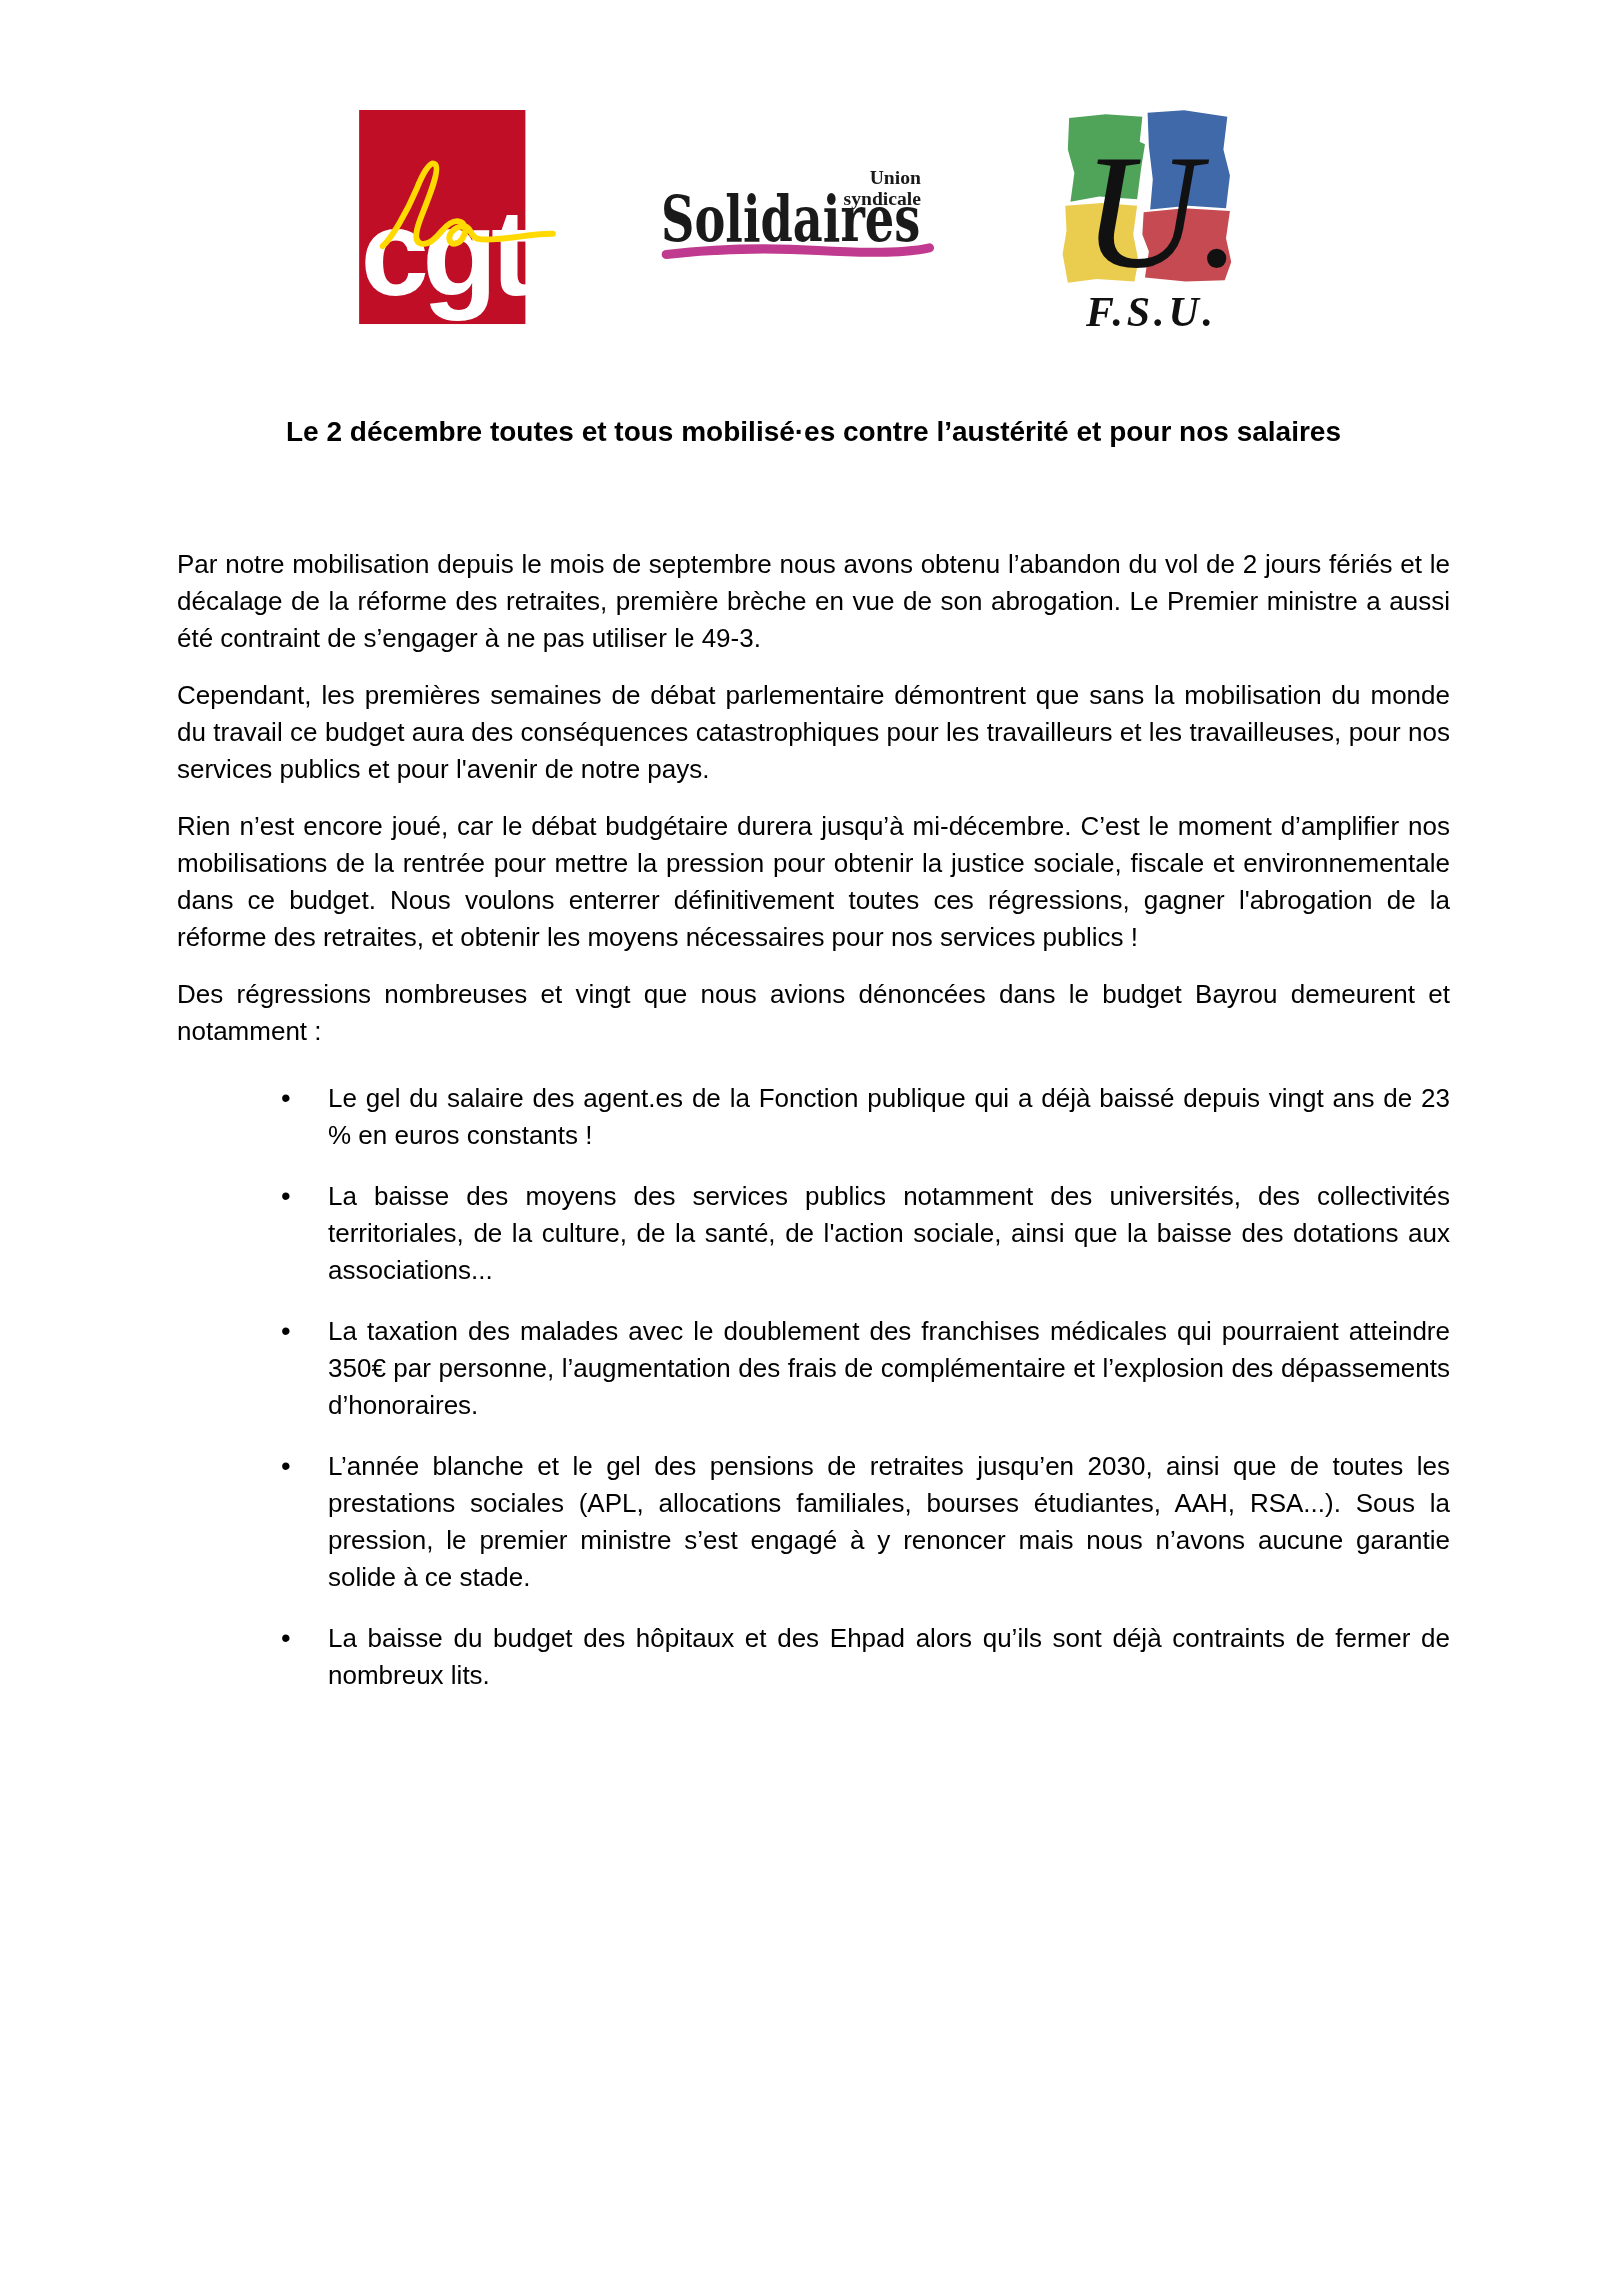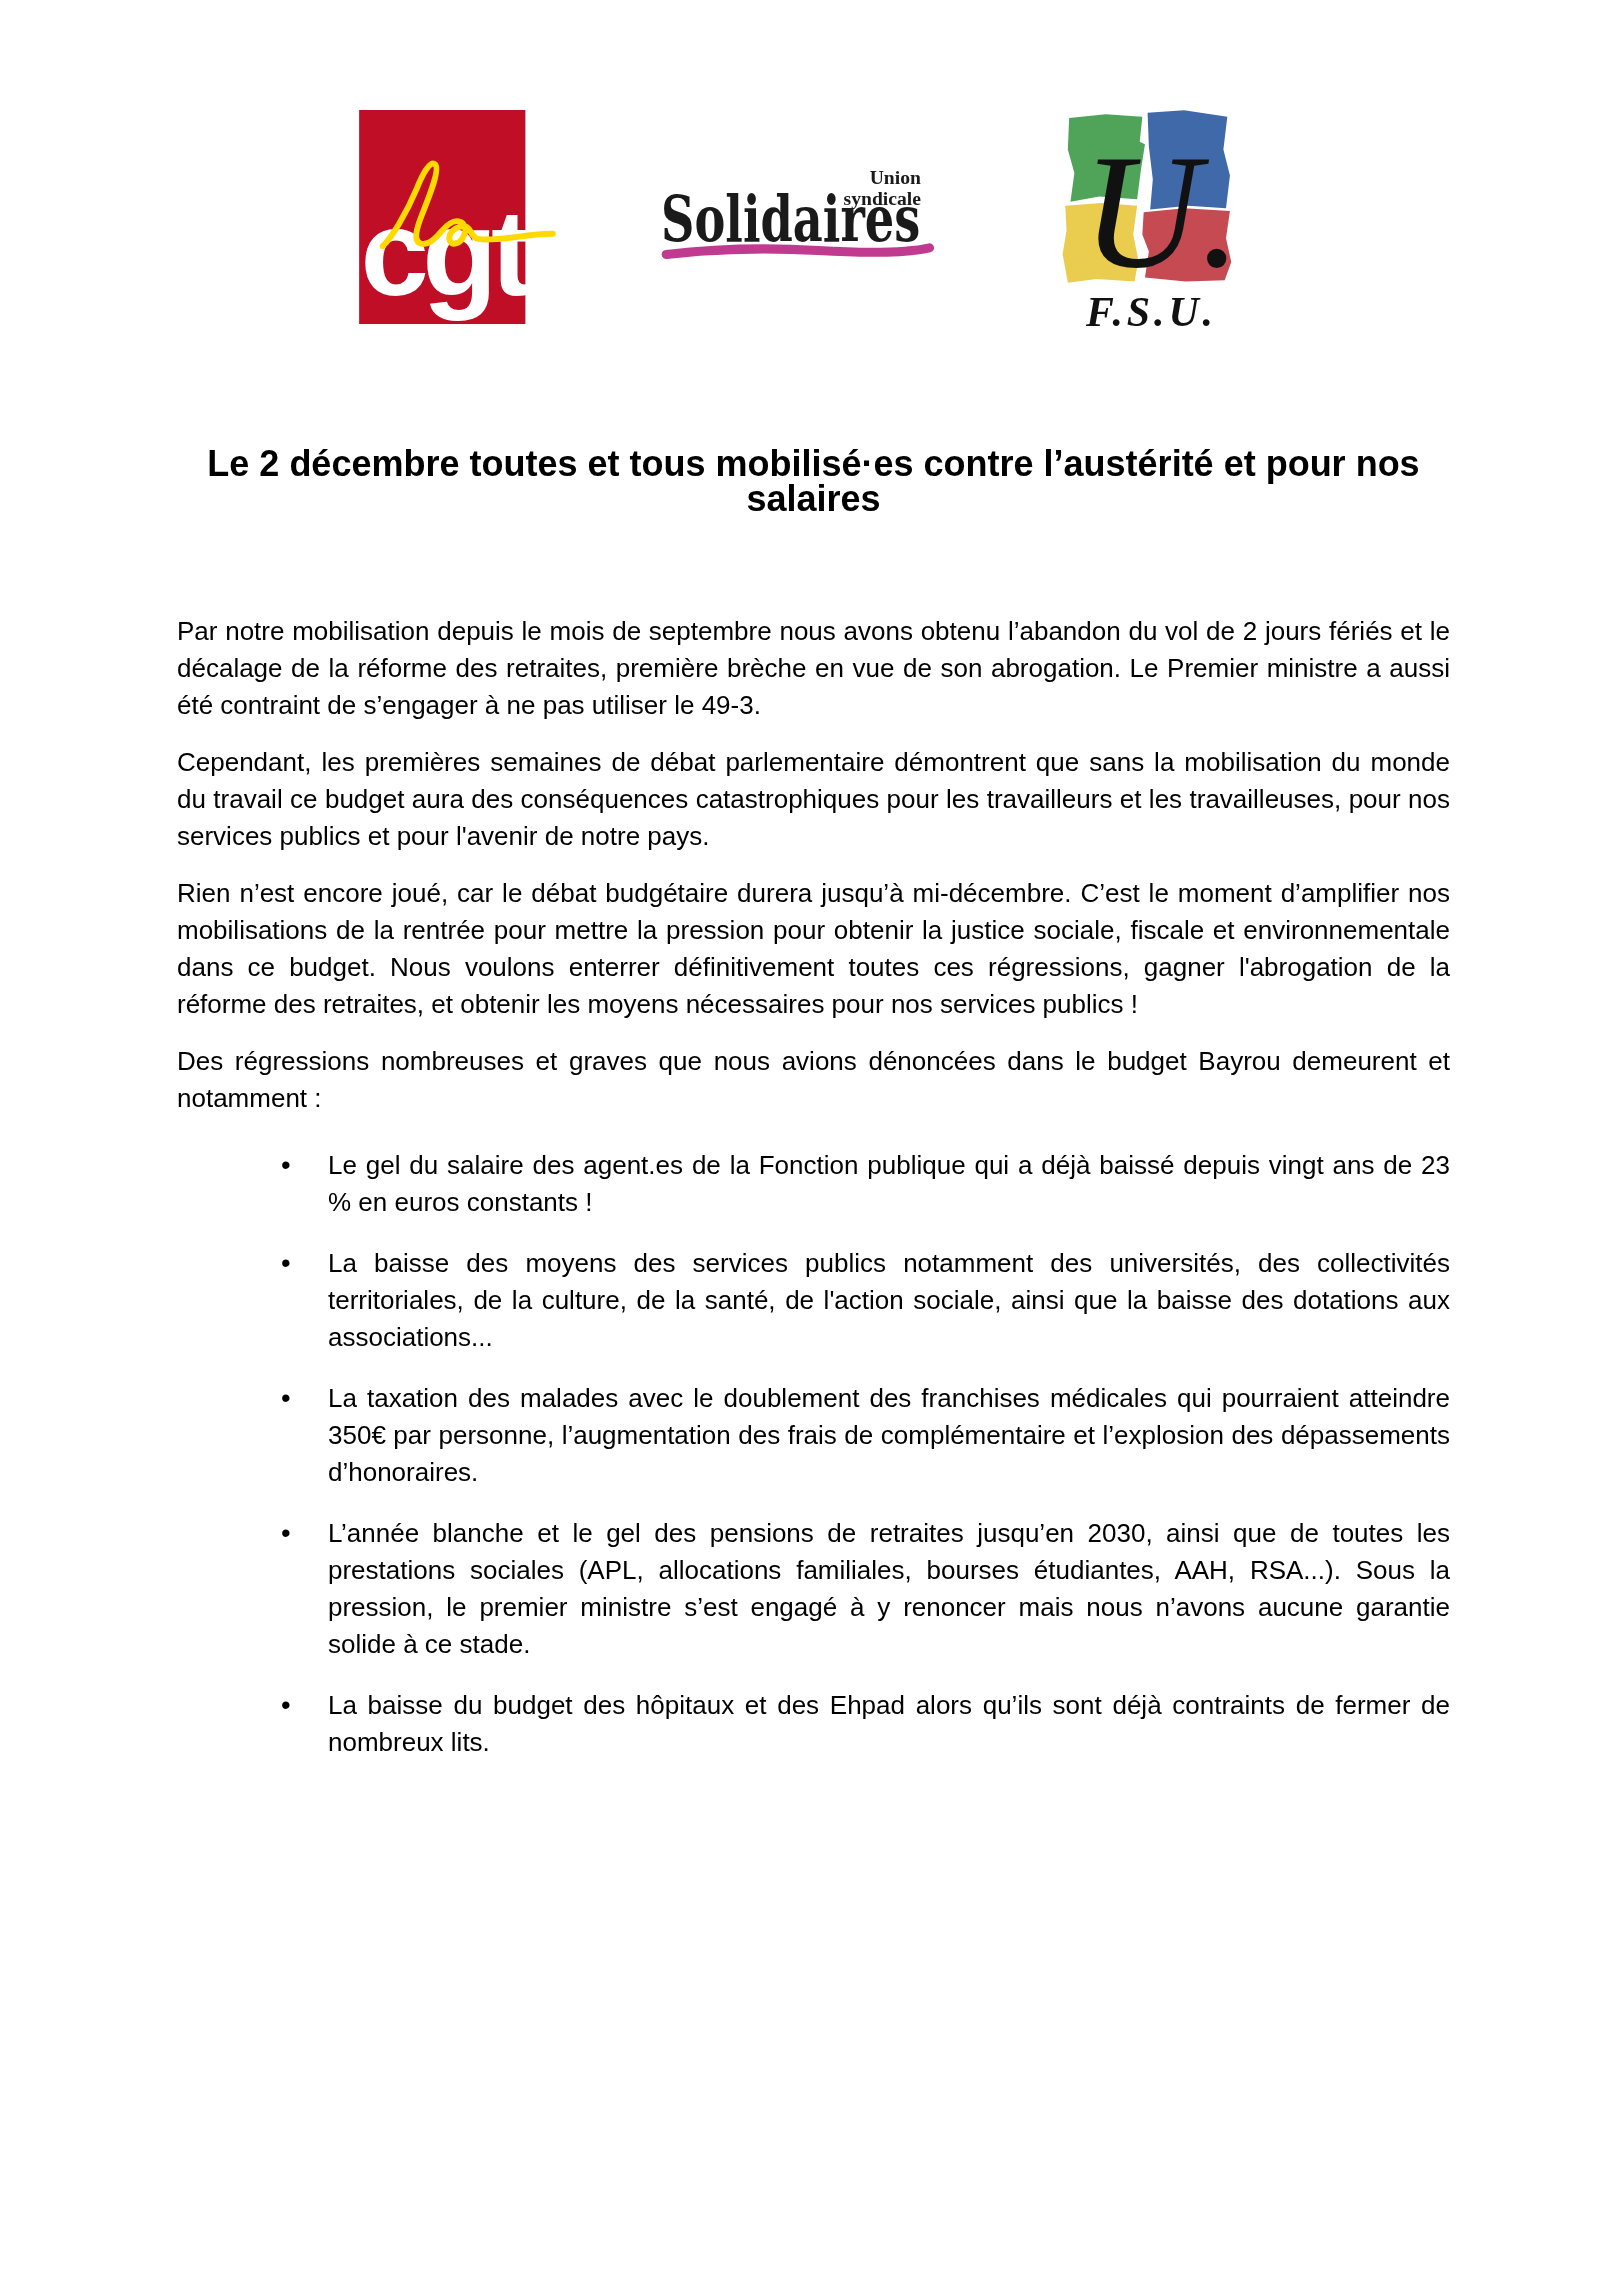--- a/index.html
+++ b/index.html
@@ -21,22 +21,22 @@
     height: 366px;
   }
   .logo {
     position: absolute;
   }
   .logo-cgt      { left: 359px;  top: 110px; }
   .logo-solidaires { left: 651px; top: 162px; margin-left: 10px; }
   .logo-fsu      { left: 1060px; top: 110px; }
 
   h1.title {
-    margin: 80px 173px 0 177px;
-    font-size: 36px;
+    margin: 48px 173px 0 177px;
+    font-size: 28px;
     line-height: 35px;
     font-weight: bold;
     text-align: center;
     letter-spacing: 0;
   }
   main.content {
     margin: 97px 173px 16px 177px;
     font-size: 26px;
     line-height: 37px;
     text-align: justify;
@@ -103,21 +103,21 @@
     </div>
 
   </header>
 
   <h1 class="title">Le 2 décembre toutes et tous mobilisé·es contre l’austérité et pour nos salaires</h1>
 
   <main class="content">
     <p>Par notre mobilisation depuis le mois de septembre nous avons obtenu l’abandon du vol de 2 jours fériés et le décalage de la réforme des retraites, première brèche en vue de son abrogation. Le Premier ministre a aussi été contraint de s’engager à ne pas utiliser le 49-3.</p>
     <p>Cependant, les premières semaines de débat parlementaire démontrent que sans la mobilisation du monde du travail ce budget aura des conséquences catastrophiques pour les travailleurs et les travailleuses, pour nos services publics et pour l'avenir de notre pays.</p>
     <p>Rien n’est encore joué, car le débat budgétaire durera jusqu’à mi-décembre. C’est le moment d’amplifier nos mobilisations de la rentrée pour mettre la pression pour obtenir la justice sociale, fiscale et environnementale dans ce budget. Nous voulons enterrer définitivement toutes ces régressions, gagner l'abrogation de la réforme des retraites, et obtenir les moyens nécessaires pour nos services publics !</p>
-    <p>Des régressions nombreuses et graves que nous avions dénoncées dans le budget Bayrou demeurent et notamment :</p>
+    <p>Des régressions nombreuses et vingt que nous avions dénoncées dans le budget Bayrou demeurent et notamment :</p>
 
     <ul class="bullets">
       <li>Le gel du salaire des agent.es de la Fonction publique qui a déjà baissé depuis vingt ans de 23 % en euros constants !</li>
       <li>La baisse des moyens des services publics notamment des universités, des collectivités territoriales, de la culture, de la santé, de l'action sociale, ainsi que la baisse des dotations aux associations...</li>
       <li>La taxation des malades avec le doublement des franchises médicales qui pourraient atteindre 350€ par personne, l’augmentation des frais de complémentaire et l’explosion des dépassements d’honoraires.</li>
       <li>L’année blanche et le gel des pensions de retraites jusqu’en 2030, ainsi que de toutes les prestations sociales (APL, allocations familiales, bourses étudiantes, AAH, RSA...). Sous la pression, le premier ministre s’est engagé à y renoncer mais nous n’avons aucune garantie solide à ce stade.</li>
       <li>La baisse du budget des hôpitaux et des Ehpad alors qu’ils sont déjà contraints de fermer de nombreux lits.</li>
     </ul>
   </main>
 

